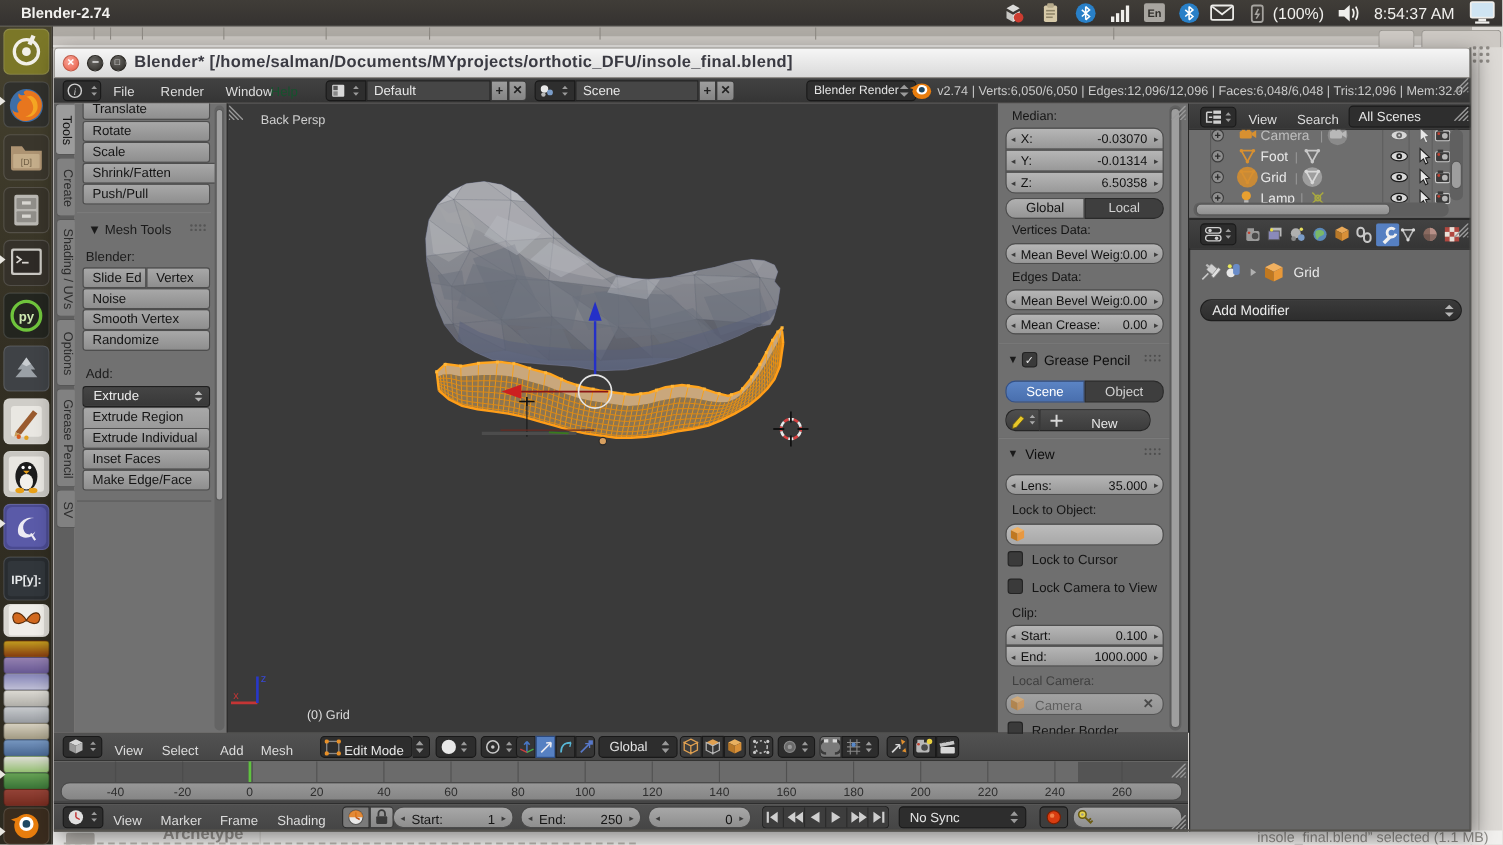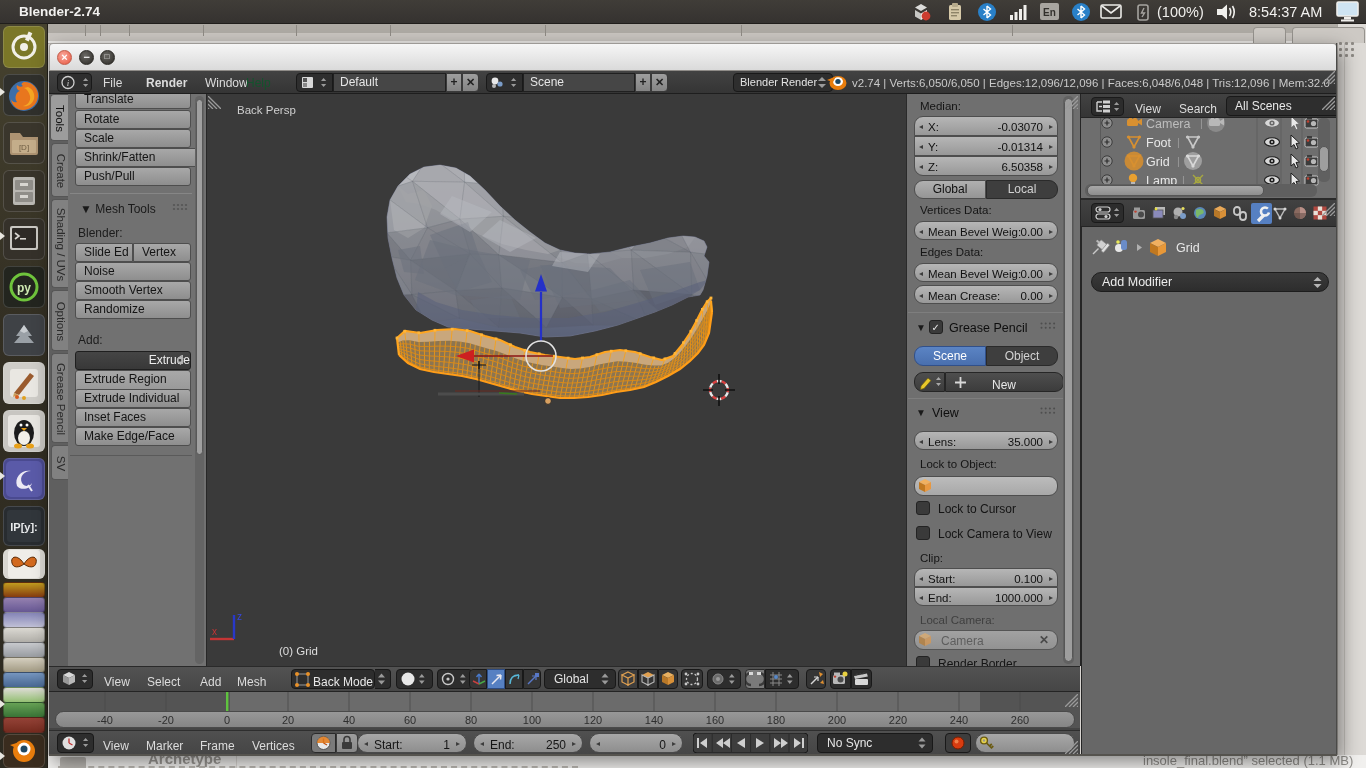--- a/index.html
+++ b/index.html
@@ -215,30 +215,31 @@
 <div class="" style="left:49px;top:43px;width:1288px;height:28px;background:linear-gradient(#f6f6f6,#dadada);border:1px solid #9d9a96;border-bottom:1px solid #8f8c88;border-radius:4px 4px 0 0;"></div>
 <div class="" style="left:57px;top:50px;width:15px;height:15px;background:radial-gradient(circle at 40% 35%,#f8a89c,#ec6a55 75%);border-radius:50%;border:1px solid #c05a48;">
       <span style="position:absolute;left:3.2px;top:0.2px;color:#fff;font-size:11px;font-weight:bold">×</span>
     </div>
 <div class="" style="left:79px;top:50px;width:15px;height:15px;background:radial-gradient(circle at 40% 35%,#6a6864,#3a3834 75%);border-radius:50%;border:1px solid #2a2824;">
       <span style="position:absolute;left:3.6px;top:-0.5px;color:#eee;font-size:11px;font-weight:bold">−</span>
     </div>
 <div class="" style="left:100px;top:50px;width:15px;height:15px;background:radial-gradient(circle at 40% 35%,#6a6864,#3a3834 75%);border-radius:50%;border:1px solid #2a2824;">
       <span style="position:absolute;left:3.4px;top:1.4px;color:#eee;font-size:8px;font-weight:bold">□</span>
     </div>
+<div style="position:absolute;left:122px;top:49px;font-size:15px;color:#3a3a42;font-weight:bold;white-space:nowrap;line-height:1;letter-spacing:0.3px;">Blender* [/home/salman/Documents/MYprojects/orthotic_DFU/insole_final.blend]</div>
 <div class="" style="left:49px;top:71px;width:1288px;height:23px;background:linear-gradient(#424242,#353535);border-bottom:1px solid #1e1e1e;"></div>
 <div class="" style="left:57px;top:73px;width:35px;height:19px;background:#2e2e2e;border:1px solid #191919;border-radius:4px;">
       <svg width="33" height="17" viewBox="0 0 33 17">
         <circle cx="10" cy="8.5" r="6" fill="none" stroke="#cfcfcf" stroke-width="1.3"></circle>
         <text x="10" y="12" font-size="9" text-anchor="middle" fill="#cfcfcf" font-family="Liberation Serif" font-style="italic">i</text>
         <path d="M25 7 l2.6-3 2.6 3 Z M25 10 l2.6 3 2.6-3 Z" fill="#9a9a9a"></path>
       </svg>
     </div>
 <div style="position:absolute;left:103px;top:77px;font-size:12px;color:#dcdcdc;font-weight:normal;white-space:nowrap;line-height:1;">File</div>
-<div style="position:absolute;left:146px;top:77px;font-size:12px;color:#dcdcdc;font-weight:bold;white-space:nowrap;line-height:1;">Render</div>
+<div style="position:absolute;left:146px;top:77px;font-size:12px;color:#dcdcdc;font-weight:normal;white-space:nowrap;line-height:1;">Render</div>
 <div style="position:absolute;left:205px;top:77px;font-size:12px;color:#dcdcdc;font-weight:normal;white-space:nowrap;line-height:1;">Window</div>
 <div style="position:absolute;left:246px;top:77px;font-size:12px;color:#14532d;font-weight:normal;white-space:nowrap;line-height:1;">Help</div>
 <div class="" style="left:296px;top:73px;width:37px;height:19px;background:#2e2e2e;border:1px solid #191919;border-radius:4px 0 0 4px;">
       <svg width="35" height="17" viewBox="0 0 35 17">
         <rect x="5" y="3" width="11" height="11" rx="1" fill="#d8d8d8"></rect>
         <rect x="6" y="4" width="4" height="4" fill="#555"></rect>
         <rect x="6" y="9" width="4" height="4" fill="#888"></rect>
         <path d="M24 7 l2.6-3 2.6 3 Z M24 10 l2.6 3 2.6-3 Z" fill="#9a9a9a"></path>
       </svg>
     </div>
@@ -309,21 +310,21 @@
         <circle cx="10" cy="6" r="1.1" fill="#555"></circle>
         <circle cx="14" cy="6" r="1.1" fill="#555"></circle>
       </svg>
       <div style="position:absolute;left:10px;top:133px;font-size:12px;color:#1c1c1c;font-weight:normal;white-space:nowrap;line-height:1;">Blender:</div>
       <div class="" style="left:7px;top:149px;width:58px;height:19px;background:linear-gradient(#a8a8a8,#8e8e8e);border:1px solid #4e4e4e;border-radius:3px 0 0 3px;color:#141414;font-size:12px;line-height:17px;padding-left:8px;white-space:nowrap;overflow:hidden;">Slide Ed</div>
       <div class="" style="left:65px;top:149px;width:58px;height:19px;background:linear-gradient(#a8a8a8,#8e8e8e);border:1px solid #4e4e4e;border-radius:0 3px 3px 0;color:#141414;font-size:12px;line-height:17px;padding-left:8px;white-space:nowrap;overflow:hidden;">Vertex</div>
       <div class="" style="left:7px;top:168px;width:116px;height:19px;background:linear-gradient(#a8a8a8,#8e8e8e);border:1px solid #4e4e4e;border-radius:3px;color:#141414;font-size:12px;line-height:17px;padding-left:8px;white-space:nowrap;overflow:hidden;">Noise</div>
       <div class="" style="left:7px;top:187px;width:116px;height:19px;background:linear-gradient(#a8a8a8,#8e8e8e);border:1px solid #4e4e4e;border-radius:3px;color:#141414;font-size:12px;line-height:17px;padding-left:8px;white-space:nowrap;overflow:hidden;">Smooth Vertex</div>
       <div class="" style="left:7px;top:206px;width:116px;height:19px;background:linear-gradient(#a8a8a8,#8e8e8e);border:1px solid #4e4e4e;border-radius:3px;color:#141414;font-size:12px;line-height:17px;padding-left:8px;white-space:nowrap;overflow:hidden;">Randomize</div>
       <div style="position:absolute;left:10px;top:240px;font-size:12px;color:#1c1c1c;font-weight:normal;white-space:nowrap;line-height:1;">Add:</div>
-      <div class="" style="left:7px;top:257px;width:116px;height:19px;background:linear-gradient(#454545,#383838);border:1px solid #1f1f1f;border-radius:3px;color:#ededed;font-size:12px;line-height:17px;padding-left:9px;text-align:right;">Extrude<svg style="position:absolute;right:4px;top:2px" width="10" height="13" viewBox="0 0 10 13">
+      <div class="" style="left:7px;top:257px;width:116px;height:19px;background:linear-gradient(#454545,#383838);border:1px solid #1f1f1f;border-radius:3px;color:#ededed;font-size:12px;line-height:17px;padding-left:9px;">Extrude<svg style="position:absolute;right:4px;top:2px" width="10" height="13" viewBox="0 0 10 13">
           <path d="M1 5 l3.5-3.5 3.5 3.5 Z M1 7.5 l3.5 3.5 3.5-3.5 Z" fill="#b5b5b5"></path>
         </svg></div>
       <div class="" style="left:7px;top:276px;width:116px;height:35px;background:linear-gradient(#a8a8a8,#8e8e8e);border:1px solid #4e4e4e;border-radius:3px;color:#141414;font-size:12px;line-height:17px;padding-left:8px;white-space:nowrap;overflow:hidden;">Extrude Region</div>
       <div class="" style="left:7px;top:295px;width:116px;height:19px;background:linear-gradient(#a8a8a8,#8e8e8e);border:1px solid #4e4e4e;border-radius:3px;color:#141414;font-size:12px;line-height:17px;padding-left:8px;white-space:nowrap;overflow:hidden;">Extrude Individual</div>
       <div class="" style="left:7px;top:314px;width:116px;height:19px;background:linear-gradient(#a8a8a8,#8e8e8e);border:1px solid #4e4e4e;border-radius:3px;color:#141414;font-size:12px;line-height:17px;padding-left:8px;white-space:nowrap;overflow:hidden;">Inset Faces</div>
       <div class="" style="left:7px;top:333px;width:116px;height:19px;background:linear-gradient(#a8a8a8,#8e8e8e);border:1px solid #4e4e4e;border-radius:3px;color:#141414;font-size:12px;line-height:17px;padding-left:8px;white-space:nowrap;overflow:hidden;">Make Edge/Face</div>
       <div class="" style="left:2px;top:361px;width:122px;height:1px;background:#5a5a5a;"></div>
     </div>
 <div class="" style="left:195px;top:96px;width:9px;height:568px;background:#646464;border-radius:5px;"></div>
 <div class="" style="left:196px;top:99px;width:7px;height:356px;background:#a0a0a0;border-radius:4px;border:1px solid #585858;"></div>
@@ -665,21 +666,21 @@
       <circle cx="14.100000000000001" cy="5.7" r="1" fill="#4e4e4e"></circle>
     </svg>
 <div style="left:914px;top:346px;width:72px;height:20px;background:linear-gradient(#5b84c4,#496fae);border:1px solid #31508a;border-radius:9px 0 0 9px;color:#fff;font-size:12px;text-align:center;line-height:18px;">Scene</div>
 <div style="left:986px;top:346px;width:72px;height:20px;background:#3e3e3e;border:1px solid #2a2a2a;border-radius:0 9px 9px 0;color:#d2d2d2;font-size:12px;text-align:center;line-height:18px;">Object</div>
 <div style="left:914px;top:372px;width:31px;height:20px;background:linear-gradient(#4e4e4e,#3c3c3c);border:1px solid #262626;border-radius:9px 0 0 9px;">
       <svg width="29" height="18" viewBox="0 0 29 18">
         <path d="M6 13 l7-8 3 2.5 -7 8 -3.5 1 Z" fill="#e8c82a" stroke="#6a5a10" stroke-width="0.7"></path>
         <path d="M21 7 l2.5-3 2.5 3 Z M21 10 l2.5 3 2.5-3 Z" fill="#a8a8a8"></path>
       </svg>
     </div>
-<div style="left:945px;top:372px;width:119px;height:20px;background:linear-gradient(#4e4e4e,#3c3c3c);border:1px solid #262626;border-radius:0 9px 9px 0;color:#e8e8e8;font-size:12px;line-height:18px;text-align:right;">
+<div style="left:945px;top:372px;width:101px;height:20px;background:linear-gradient(#4e4e4e,#3c3c3c);border:1px solid #262626;border-radius:0 9px 9px 0;color:#e8e8e8;font-size:12px;line-height:18px;text-align:right;">
       <svg style="position:absolute;left:8px;top:3px" width="13" height="13" viewBox="0 0 13 13">
         <path d="M6.5 1 V12 M1 6.5 H12" stroke="#d8d8d8" stroke-width="1.8"></path>
       </svg>
       <span style="position:absolute;left:46px;top:2.5px;">New</span>
     </div>
 <div style="left:908px;top:398px;width:166px;height:1px;background:#5a5a5a;border-bottom:1px solid #7e7e7e;"></div>
 <div style="position:absolute;left:916px;top:408px;font-size:10px;color:#1a1a1a;font-weight:normal;white-space:nowrap;line-height:1;">▼</div>
 <div style="position:absolute;left:932px;top:407px;font-size:12.5px;color:#0e0e0e;font-weight:normal;white-space:nowrap;line-height:1;">View</div>
 <svg style="left:1040px;top:407px" width="16" height="9" viewBox="0 0 16 9">
       <circle cx="1.5" cy="1.5" r="1" fill="#4e4e4e"></circle>
@@ -997,21 +998,21 @@
 <div style="position:absolute;left:200px;top:676px;font-size:12px;color:#dcdcdc;font-weight:normal;white-space:nowrap;line-height:1;">Add</div>
 <div style="position:absolute;left:237px;top:676px;font-size:12px;color:#dcdcdc;font-weight:normal;white-space:nowrap;line-height:1;">Mesh</div>
 <div style="left:291px;top:669px;width:84px;height:20px;background:#2d2d2d;border:1px solid #191919;border-radius:4px;color:#e8e8e8;font-size:12px;line-height:18px;">
       <svg style="position:absolute;left:3px;top:2px" width="15" height="15" viewBox="0 0 15 15">
         <rect x="2" y="2" width="11" height="11" fill="none" stroke="#888" stroke-width="1.2"></rect>
         <circle cx="2" cy="2" r="2" fill="#e89028"></circle>
         <circle cx="13" cy="2" r="2" fill="#e89028"></circle>
         <circle cx="2" cy="13" r="2" fill="#e89028"></circle>
         <circle cx="13" cy="13" r="2" fill="#e89028"></circle>
       </svg>
-      <span style="position:absolute;left:21px;top:2.5px;">Back Mode</span>
+      <span style="position:absolute;left:21px;top:2.5px;">Edit Mode</span>
     </div>
 <div style="left:375px;top:669px;width:16px;height:20px;background:#2d2d2d;border:1px solid #191919;border-left:none;border-radius:0 4px 4px 0;">
       <svg width="14" height="18" viewBox="0 0 14 18">
         <path d="M3 7.5 l3.5-4 3.5 4 Z M3 10.5 l3.5 4 3.5-4 Z" fill="#9a9a9a"></path>
       </svg>
     </div>
 <div style="left:396px;top:669px;width:37px;height:20px;background:#2d2d2d;border:1px solid #191919;border-radius:4px;">
       <svg width="35" height="18" viewBox="0 0 35 18">
         <circle cx="11" cy="9" r="6.5" fill="#e8e8e8"></circle>
         <path d="M22 7.5 l2.8-3.4 2.8 3.4 Z M22 10.5 l2.8 3.4 2.8-3.4 Z" fill="#9a9a9a"></path>
@@ -1170,21 +1171,21 @@
 <div style="left:57px;top:733px;width:37px;height:20px;background:#2d2d2d;border:1px solid #191919;border-radius:4px;">
       <svg width="35" height="18" viewBox="0 0 35 18">
         <circle cx="11" cy="9" r="6.5" fill="#e0e0e0"></circle>
         <path d="M11 9 L11 4.5 M11 9 L14.5 11" stroke="#c03030" stroke-width="1.3"></path>
         <path d="M25 7 l2.6-3 2.6 3 Z M25 10 l2.6 3 2.6-3 Z" fill="#9a9a9a"></path>
       </svg>
     </div>
 <div style="position:absolute;left:103px;top:740px;font-size:12px;color:#dcdcdc;font-weight:normal;white-space:nowrap;line-height:1;">View</div>
 <div style="position:absolute;left:146px;top:740px;font-size:12px;color:#dcdcdc;font-weight:normal;white-space:nowrap;line-height:1;">Marker</div>
 <div style="position:absolute;left:200px;top:740px;font-size:12px;color:#dcdcdc;font-weight:normal;white-space:nowrap;line-height:1;">Frame</div>
-<div style="position:absolute;left:252px;top:740px;font-size:12px;color:#dcdcdc;font-weight:normal;white-space:nowrap;line-height:1;">Vertices</div>
+<div style="position:absolute;left:252px;top:740px;font-size:12px;color:#dcdcdc;font-weight:normal;white-space:nowrap;line-height:1;">Shading</div>
 <div style="left:311px;top:733px;width:25px;height:20px;background:#7a7a7a;border:1px solid #2a2a2a;border-radius:4px 0 0 4px;">
       <svg width="23" height="18" viewBox="0 0 23 18">
         <circle cx="11.5" cy="9" r="6.5" fill="#e8e8e8" stroke="#555"></circle>
         <path d="M11.5 9 V4.5 M11.5 9 L15 11" stroke="#c05010" stroke-width="1.4"></path>
         <path d="M11.5 9 m-6.5 0 a6.5 6.5 0 0 1 13 0 Z" fill="#e07818" opacity="0.85"></path>
       </svg>
     </div>
 <div style="left:336px;top:733px;width:22px;height:20px;background:linear-gradient(#9e9e9e,#888888);border:1px solid #3a3a3a;border-radius:0 4px 4px 0;">
       <svg width="20" height="18" viewBox="0 0 20 18">
         <rect x="5" y="8" width="10" height="7" rx="1" fill="#3a3a3a"></rect>

